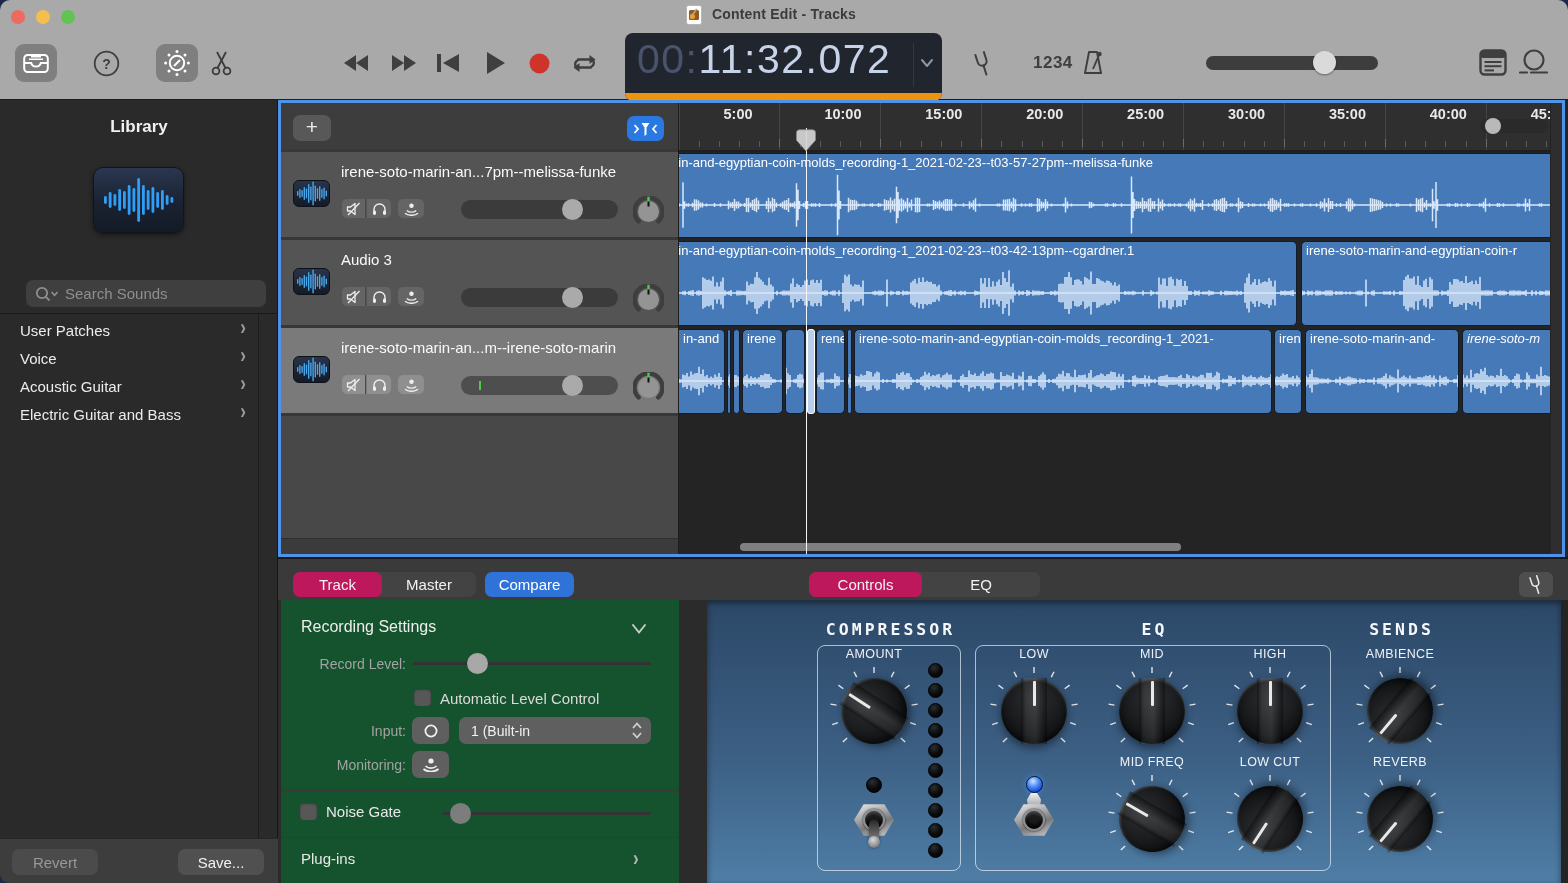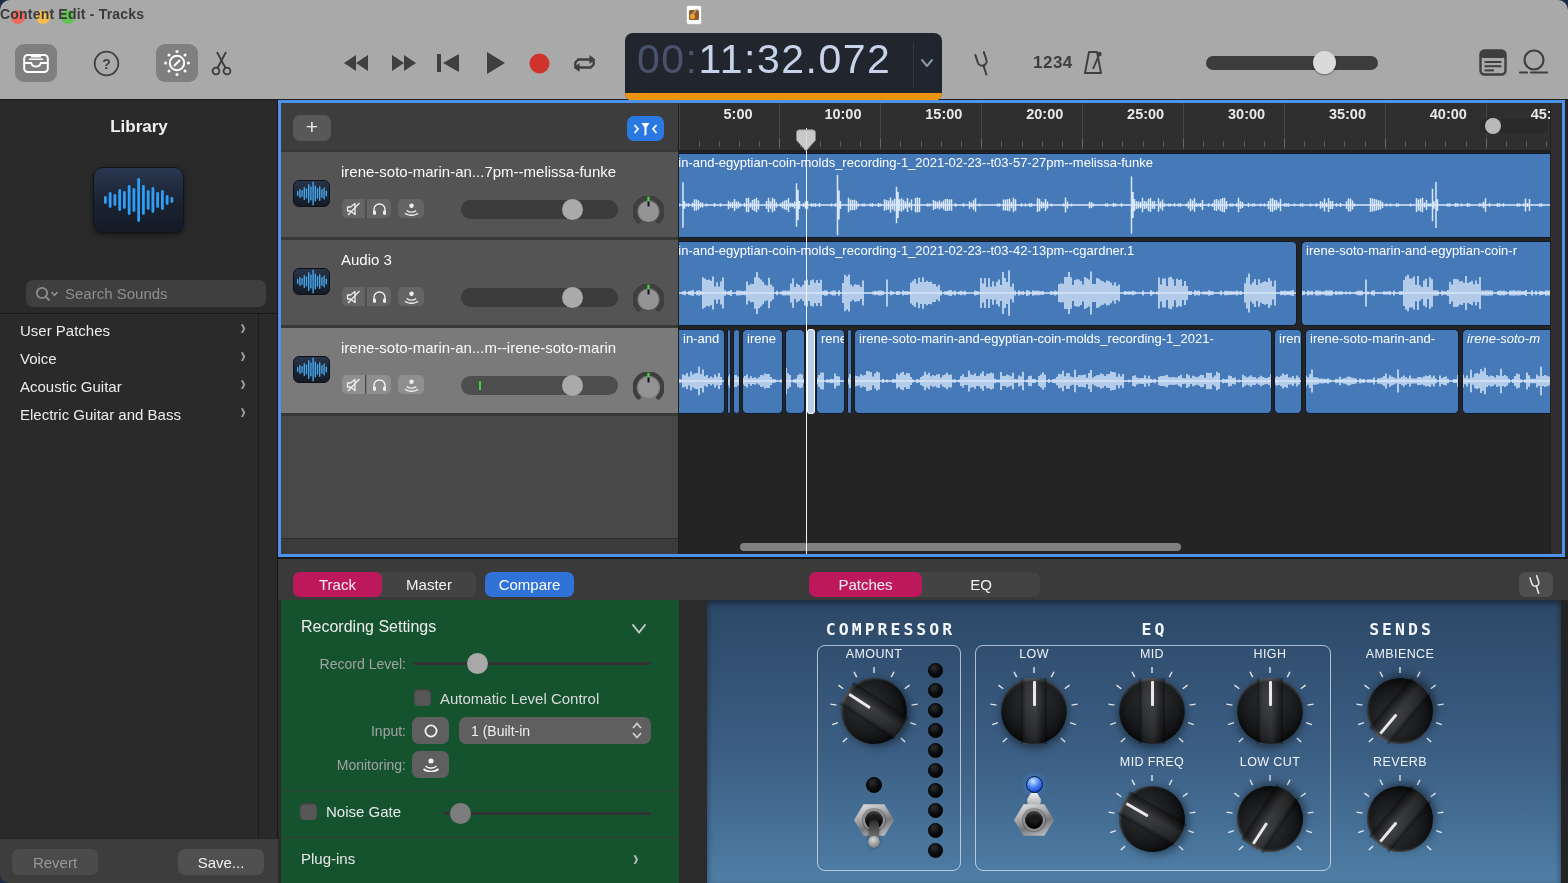--- a/index.html
+++ b/index.html
@@ -7,21 +7,21 @@
   body { font-family:"Liberation Sans", sans-serif; position:relative; }
   .abs { position:absolute; }
 
   
   #toolbar { left:0; top:0; width:1568px; height:100px; background:#a9a9a9;
     border-radius:10px 10px 0 0; border-bottom:1px solid #1d1d1d; }
   .traffic { width:14px; height:14px; border-radius:50%; top:10px; }
   #tl-red { left:11px; background:#ed6a5e; }
   #tl-yellow { left:36px; background:#f5bf4f; }
   #tl-green { left:61px; background:#61c354; }
-  #win-title { top:6px; left:0; width:1568px; font-size:14px;
+  #win-title { top:6px; left:0; width:1568px; text-align:center; font-size:14px;
     font-weight:bold; color:#3b3b3b; letter-spacing:.2px; }
   #doc-icon { left:686px; top:5px; width:16px; height:20px; }
   .tbtn { background:#7f7f7f; border-radius:9px; }
   #btn-library { left:15px; top:44px; width:42px; height:38px; }
   #btn-smartcontrols { left:156px; top:44px; width:42px; height:38px; }
   .icon-center { display:flex; align-items:center; justify-content:center; width:100%; height:100%; }
 
   
   #lcd { left:625px; top:33px; width:317px; height:68px; background:#21252e; border-radius:8px; }
   #lcd-text { left:12px; top:0; height:52px; width:290px; display:flex; align-items:center;
@@ -769,21 +769,21 @@
   </div>
 </div>
 
 <div id="ctrlbar" class="abs">
   <div id="seg-trackmaster" class="abs seg-wrap">
     <div id="seg-track" class="seg on">Track</div>
     <div id="seg-master" class="seg">Master</div>
   </div>
   <div id="btn-compare" class="abs">Compare</div>
   <div id="seg-ctrleq" class="abs seg-wrap">
-    <div id="seg-controls" class="seg on">Patches</div>
+    <div id="seg-controls" class="seg on">Controls</div>
     <div id="seg-eq" class="seg">EQ</div>
   </div>
   <div id="btn-tuner" class="abs icon-center">
     <svg width="22" height="22" viewBox="0 0 28 28">
       <g stroke="#e8e8e8" stroke-width="2" fill="none" stroke-linecap="round" transform="rotate(-18 14 14)">
         <path d="M9.5 3 v8 a4.5 4.5 0 0 0 9 0 v-8"></path>
         <line x1="14" y1="15.5" x2="14" y2="25"></line>
       </g>
     </svg>
   </div>

